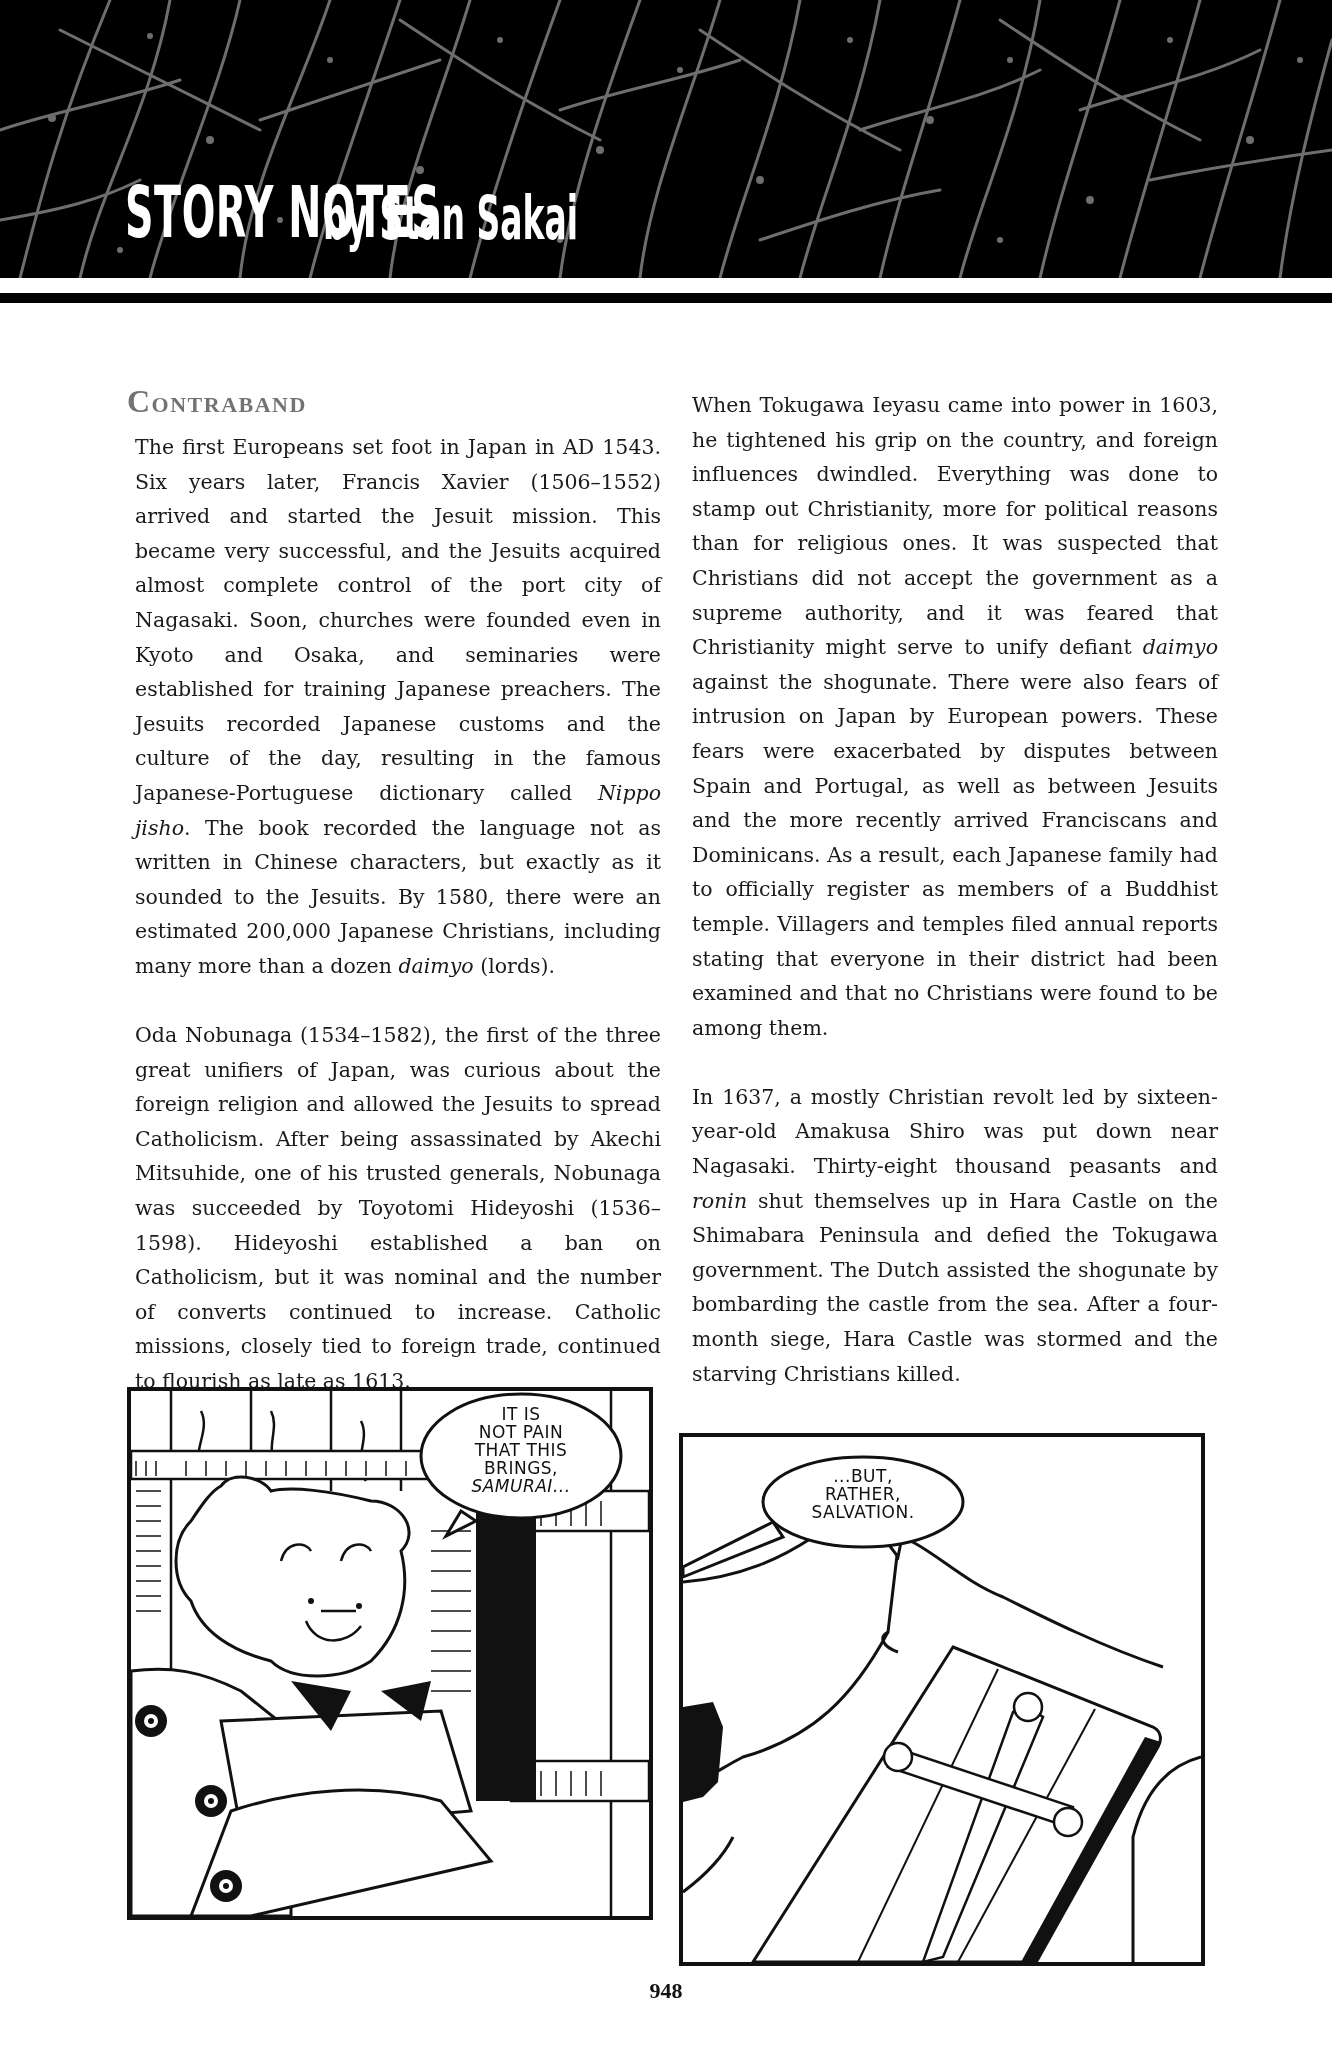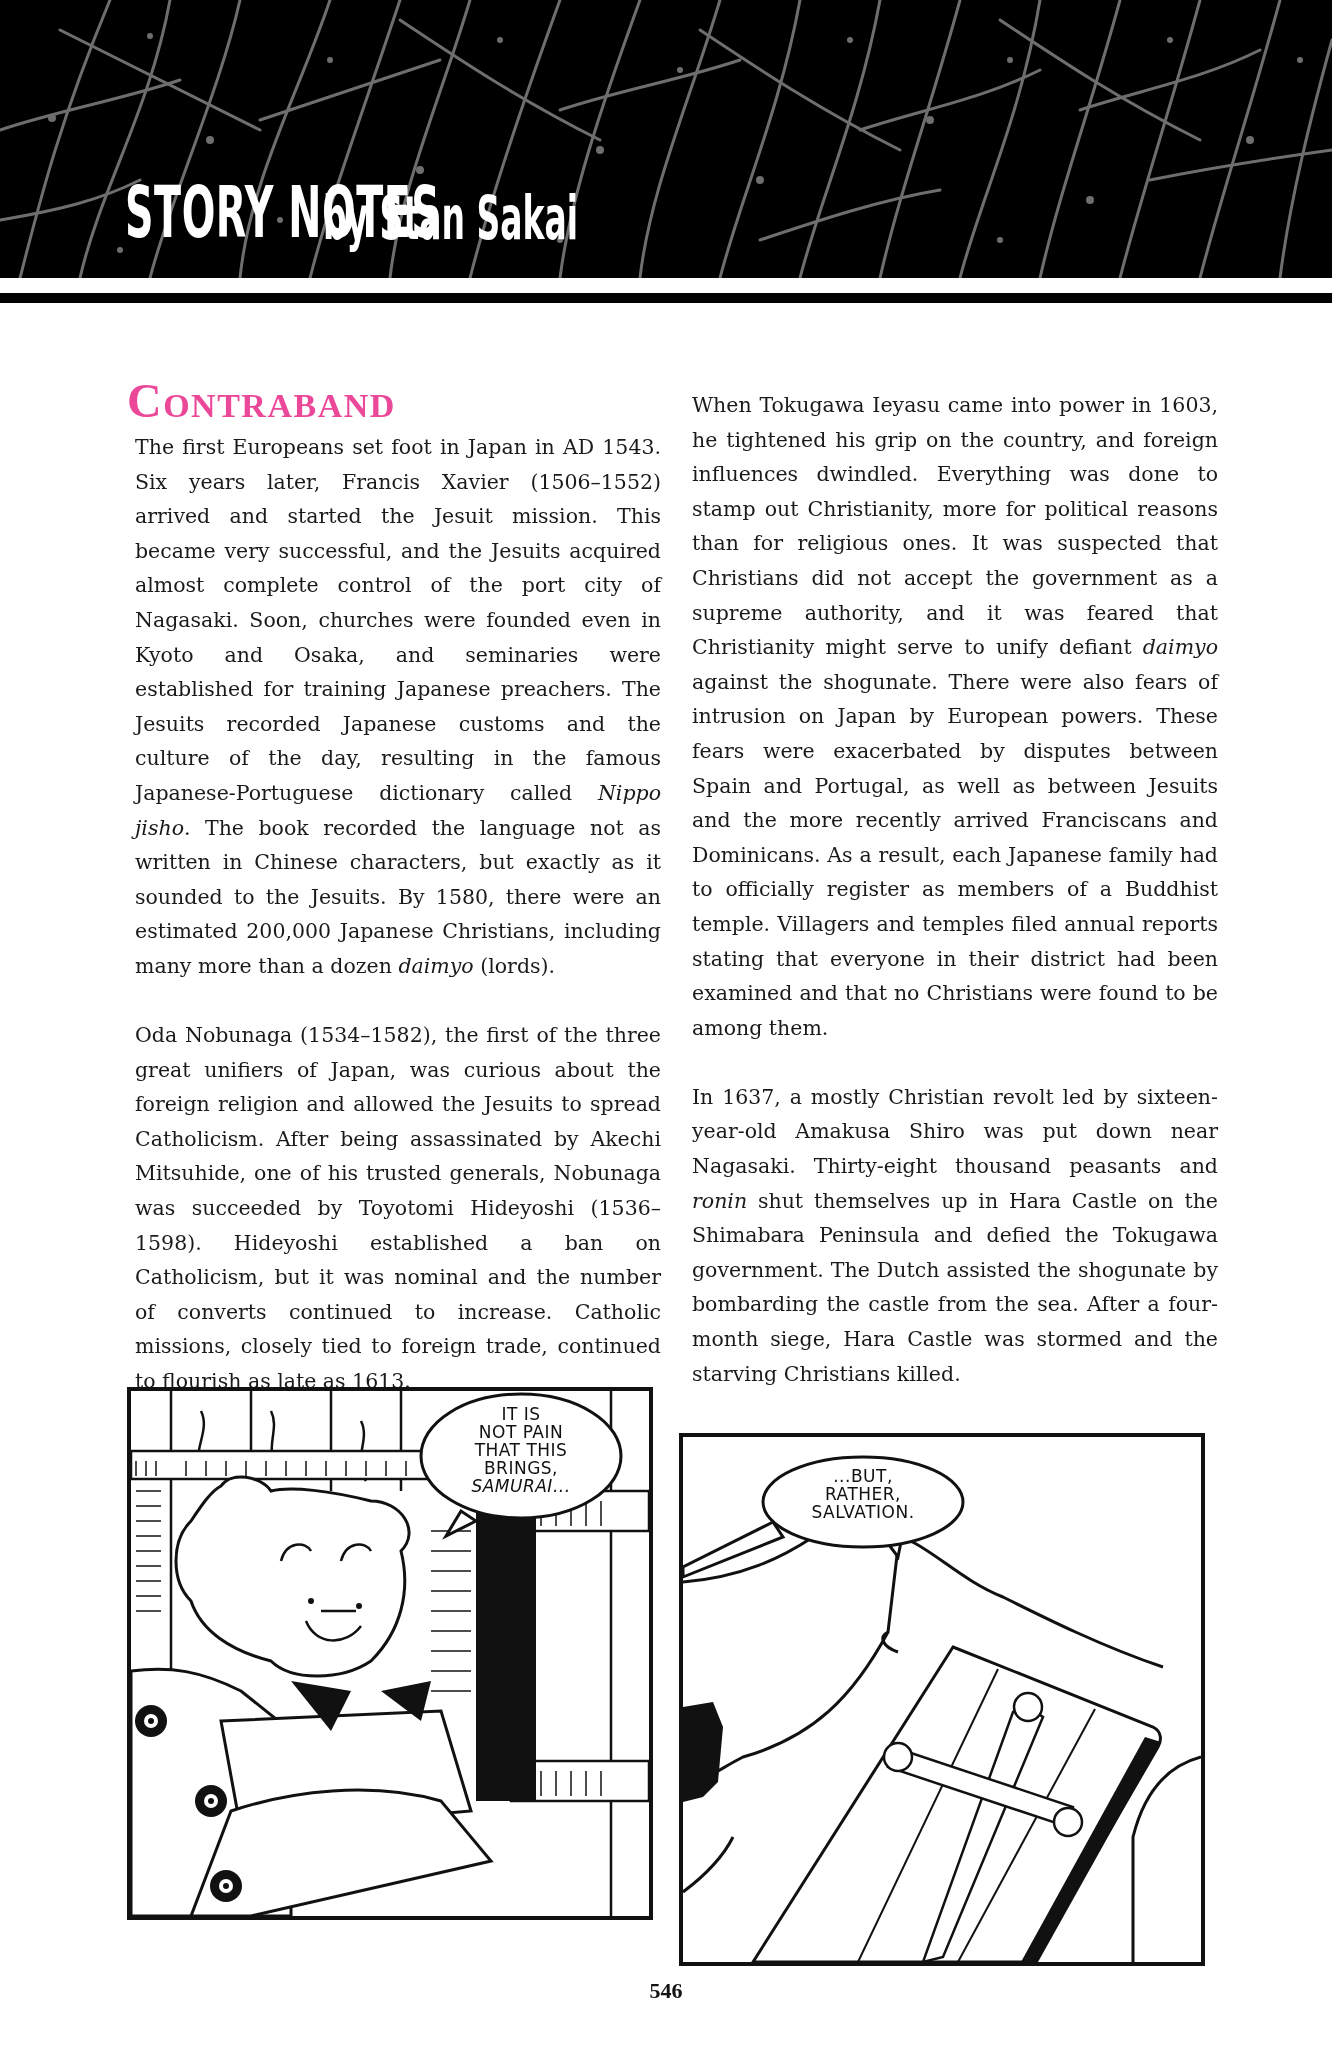--- a/index.html
+++ b/index.html
@@ -12,21 +12,21 @@
   .banner-title .main { font-size: 72px; letter-spacing: 1px; transform: scaleX(0.55); transform-origin: left bottom; display: inline-block; line-height: 1; white-space: nowrap; width: 260px; }
   .banner-title .by { font-size: 60px; transform: scaleX(0.55); transform-origin: left bottom; display: inline-block; line-height: 1; white-space: nowrap; margin-left: -62px; }
   .rule-thin { position: absolute; left: 0; top: 293px; width: 1332px; height: 10px; background: #000; }
 
   
   .col { position: absolute; top: 380px; width: 542px; font-size: 20.5px; line-height: 34.6px; text-align: justify; hyphens: manual; }
   .col.left { left: 127px; }
   .col.right { left: 684px; top: 380px; }
   .col p { margin: 8px; }
   .col p + p { margin-top: 34.6px; }
-  .section-title { font-family: "Liberation Serif", "DejaVu Serif", serif; font-weight: bold; font-size: 48px; line-height: 42px; margin: 0 0 4px 0; letter-spacing: 1.5px; color: #ec4899; font-variant: small-caps; }
+  .section-title { font-family: "Liberation Serif", "DejaVu Serif", serif; font-weight: bold; font-size: 32px; line-height: 42px; margin: 0 0 4px 0; letter-spacing: 1.5px; color: #737373; font-variant: small-caps; }
   em { font-style: italic; }
 
   
   .panel { position: absolute; top: 1387px; height: 533px; border: 4px solid #111; box-sizing: border-box; background: #fff; overflow: hidden; }
   .panel.p1 { left: 127px; width: 526px; }
   .panel.p2 { left: 679px; width: 526px; margin-top: 46px; }
   .panel svg { position: absolute; left: 0; top: 0; }
   .balloon-text { position: absolute; font-family: "DejaVu Sans", "Liberation Sans", sans-serif; font-size: 17px; line-height: 18px; text-align: center; color: #111; letter-spacing: 0.5px; text-transform: uppercase; }
   .balloon-text .it { font-style: italic; }
 
@@ -258,13 +258,13 @@
       <ellipse cx="180" cy="65" rx="100" ry="45"></ellipse>
     </g>
   </svg>
   <div class="balloon-text" style="left:100px; top:30px; width:160px;">
     <div>...BUT,</div>
     <div>RATHER,</div>
     <div>SALVATION.</div>
   </div>
 </div>
 
-<div class="page-number">546</div>
+<div class="page-number">948</div>
 
 </body></html>

